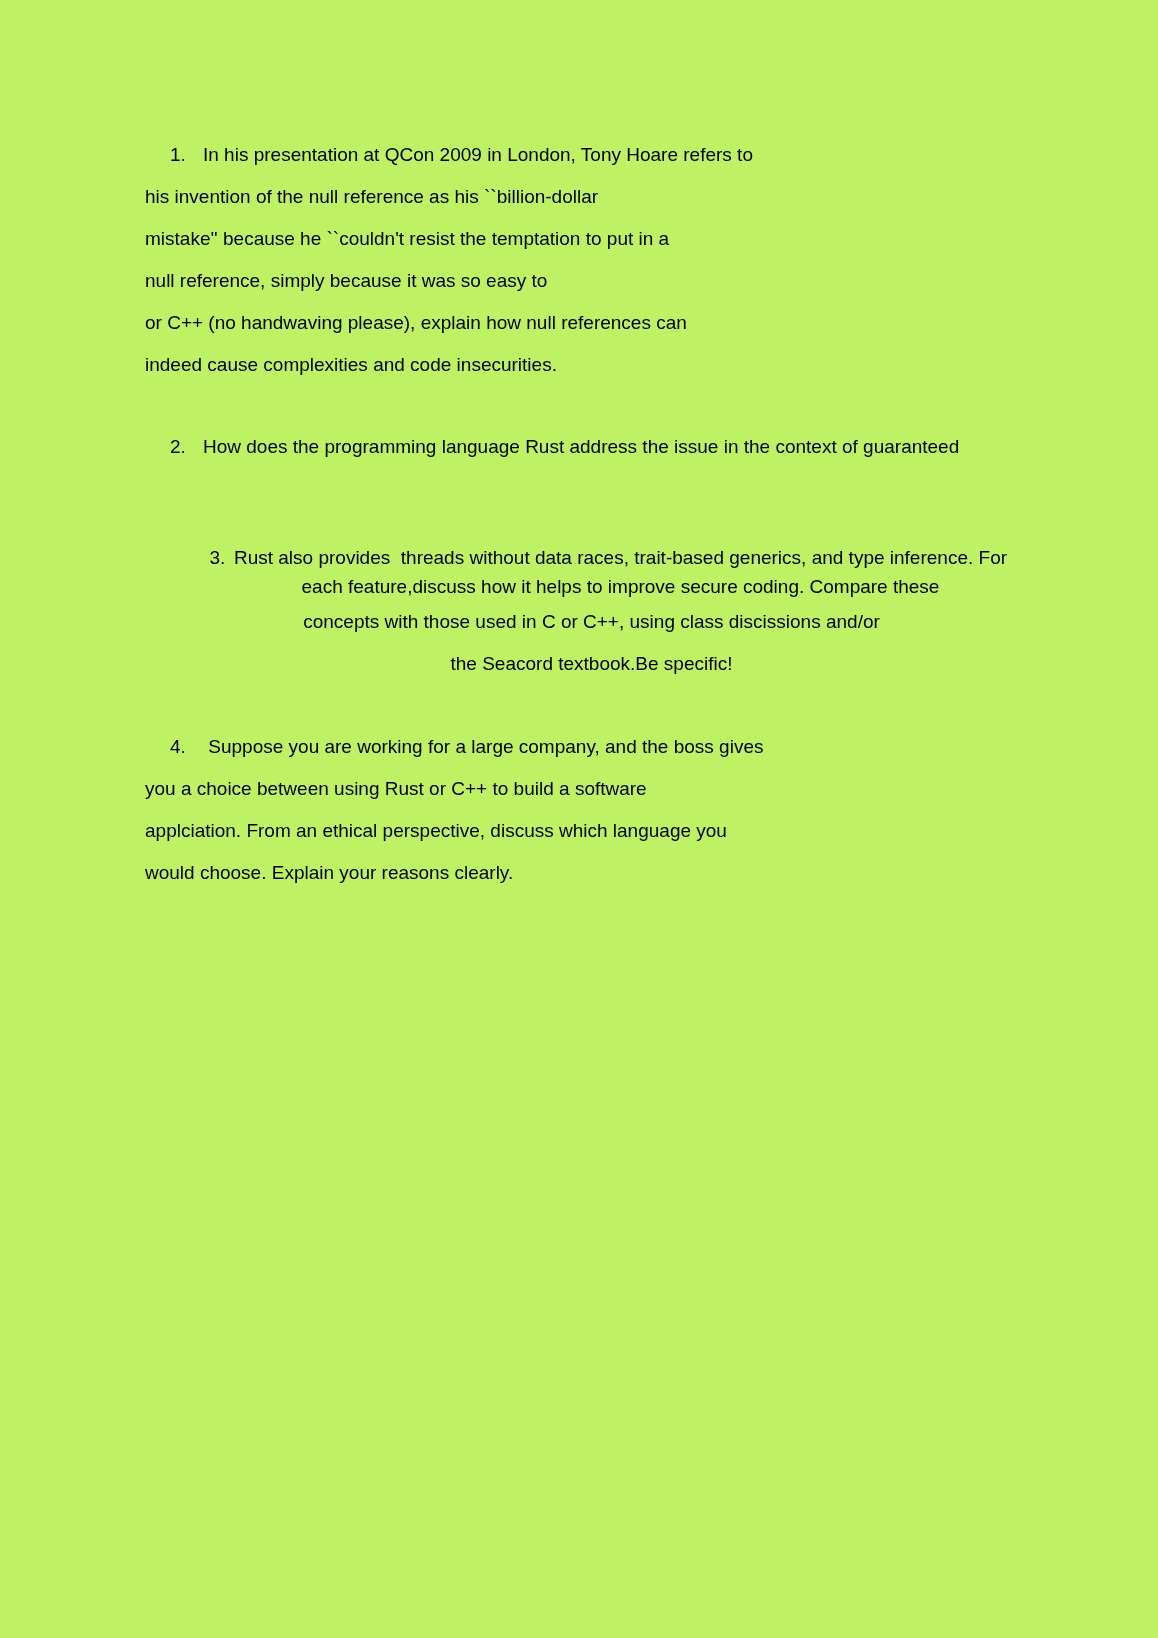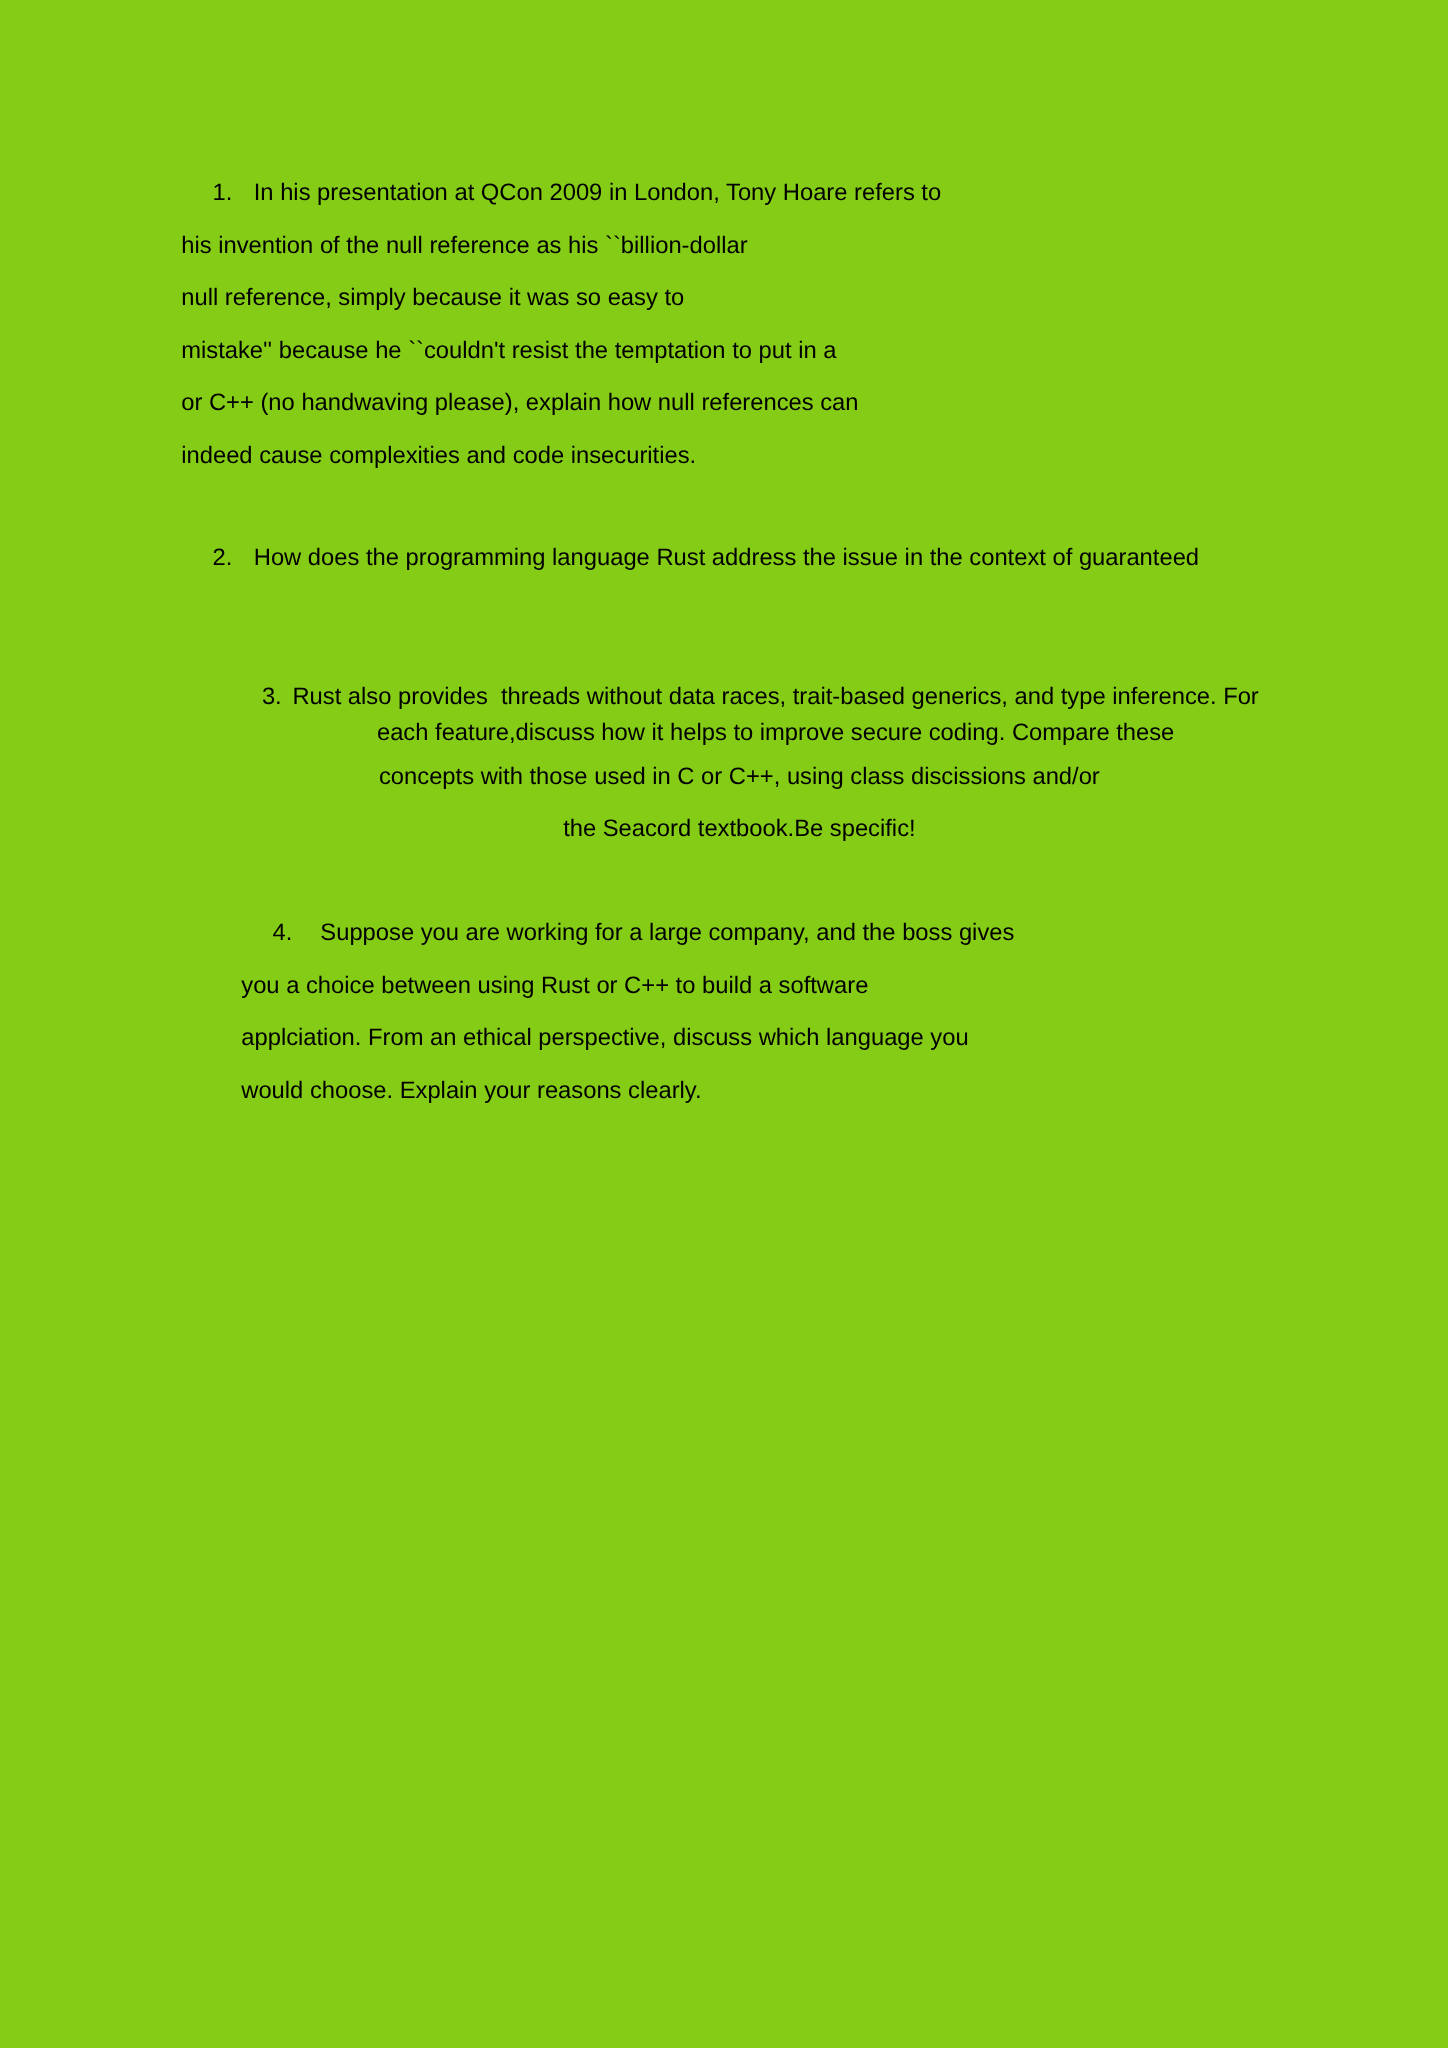--- a/index.html
+++ b/index.html
@@ -4,35 +4,35 @@
 <style>
   html, body {
     margin: 0;
     padding: 0;
     background: #ffffff;
   }
   .page {
     position: relative;
     width: 1158px;
     height: 1638px;
-    background: #84cc16;
+    background: #bef264;
     box-sizing: border-box;
     padding: 134px 120px 0 145px;
     font-family: "Liberation Sans", "DejaVu Sans", sans-serif;
     font-size: 19px;
     color: #000000;
     overflow: hidden;
   }
   .question {
     margin: 0;
   }
   .q1 { margin-bottom: 46px; }
   .q2 { margin-bottom: 82px; }
   .q3 { margin-bottom: 41px; text-align: center; }
-  .q4 { margin-bottom: 0; margin-left: 48px; }
+  .q4 { margin-bottom: 0; }
   .line {
     white-space: pre-wrap;
   }
   .line.spaced { line-height: 42px; }
   .line.tight  { line-height: 29px; }
   .line.first  { padding-left: 25px; }
   .line.hang   { padding-left: 58px; }
   .line.flush  { padding-left: 0; }
   .num {
     display: inline-block;
@@ -43,22 +43,22 @@
   }
 </style>
 </head>
 <body>
 
 <div class="page">
 
   <section class="question q1">
     <div class="line spaced first"><span class="num">1.</span><span class="txt">In his presentation at QCon 2009 in London, Tony Hoare refers to</span></div>
     <div class="line spaced flush"><span class="txt">his invention of the null reference as his ``billion-dollar</span></div>
+    <div class="line spaced flush"><span class="txt">mistake'' because he ``couldn't resist the temptation to put in a</span></div>
     <div class="line spaced flush"><span class="txt">null reference, simply because it was so easy to</span></div>
-    <div class="line spaced flush"><span class="txt">mistake'' because he ``couldn't resist the temptation to put in a</span></div>
     <div class="line spaced flush"><span class="txt">or C++ (no handwaving please), explain how null references can</span></div>
     <div class="line spaced flush"><span class="txt">indeed cause complexities and code insecurities.</span></div>
   </section>
 
   <section class="question q2">
     <div class="line tight first"><span class="num">2.</span><span class="txt">How does the programming language Rust address the issue in the context of guaranteed</span></div>
   </section>
 
   <section class="question q3">
     <div class="line tight first"><span class="num">3.</span><span class="txt">Rust also provides  threads without data races, trait-based generics, and type inference. For</span></div>

